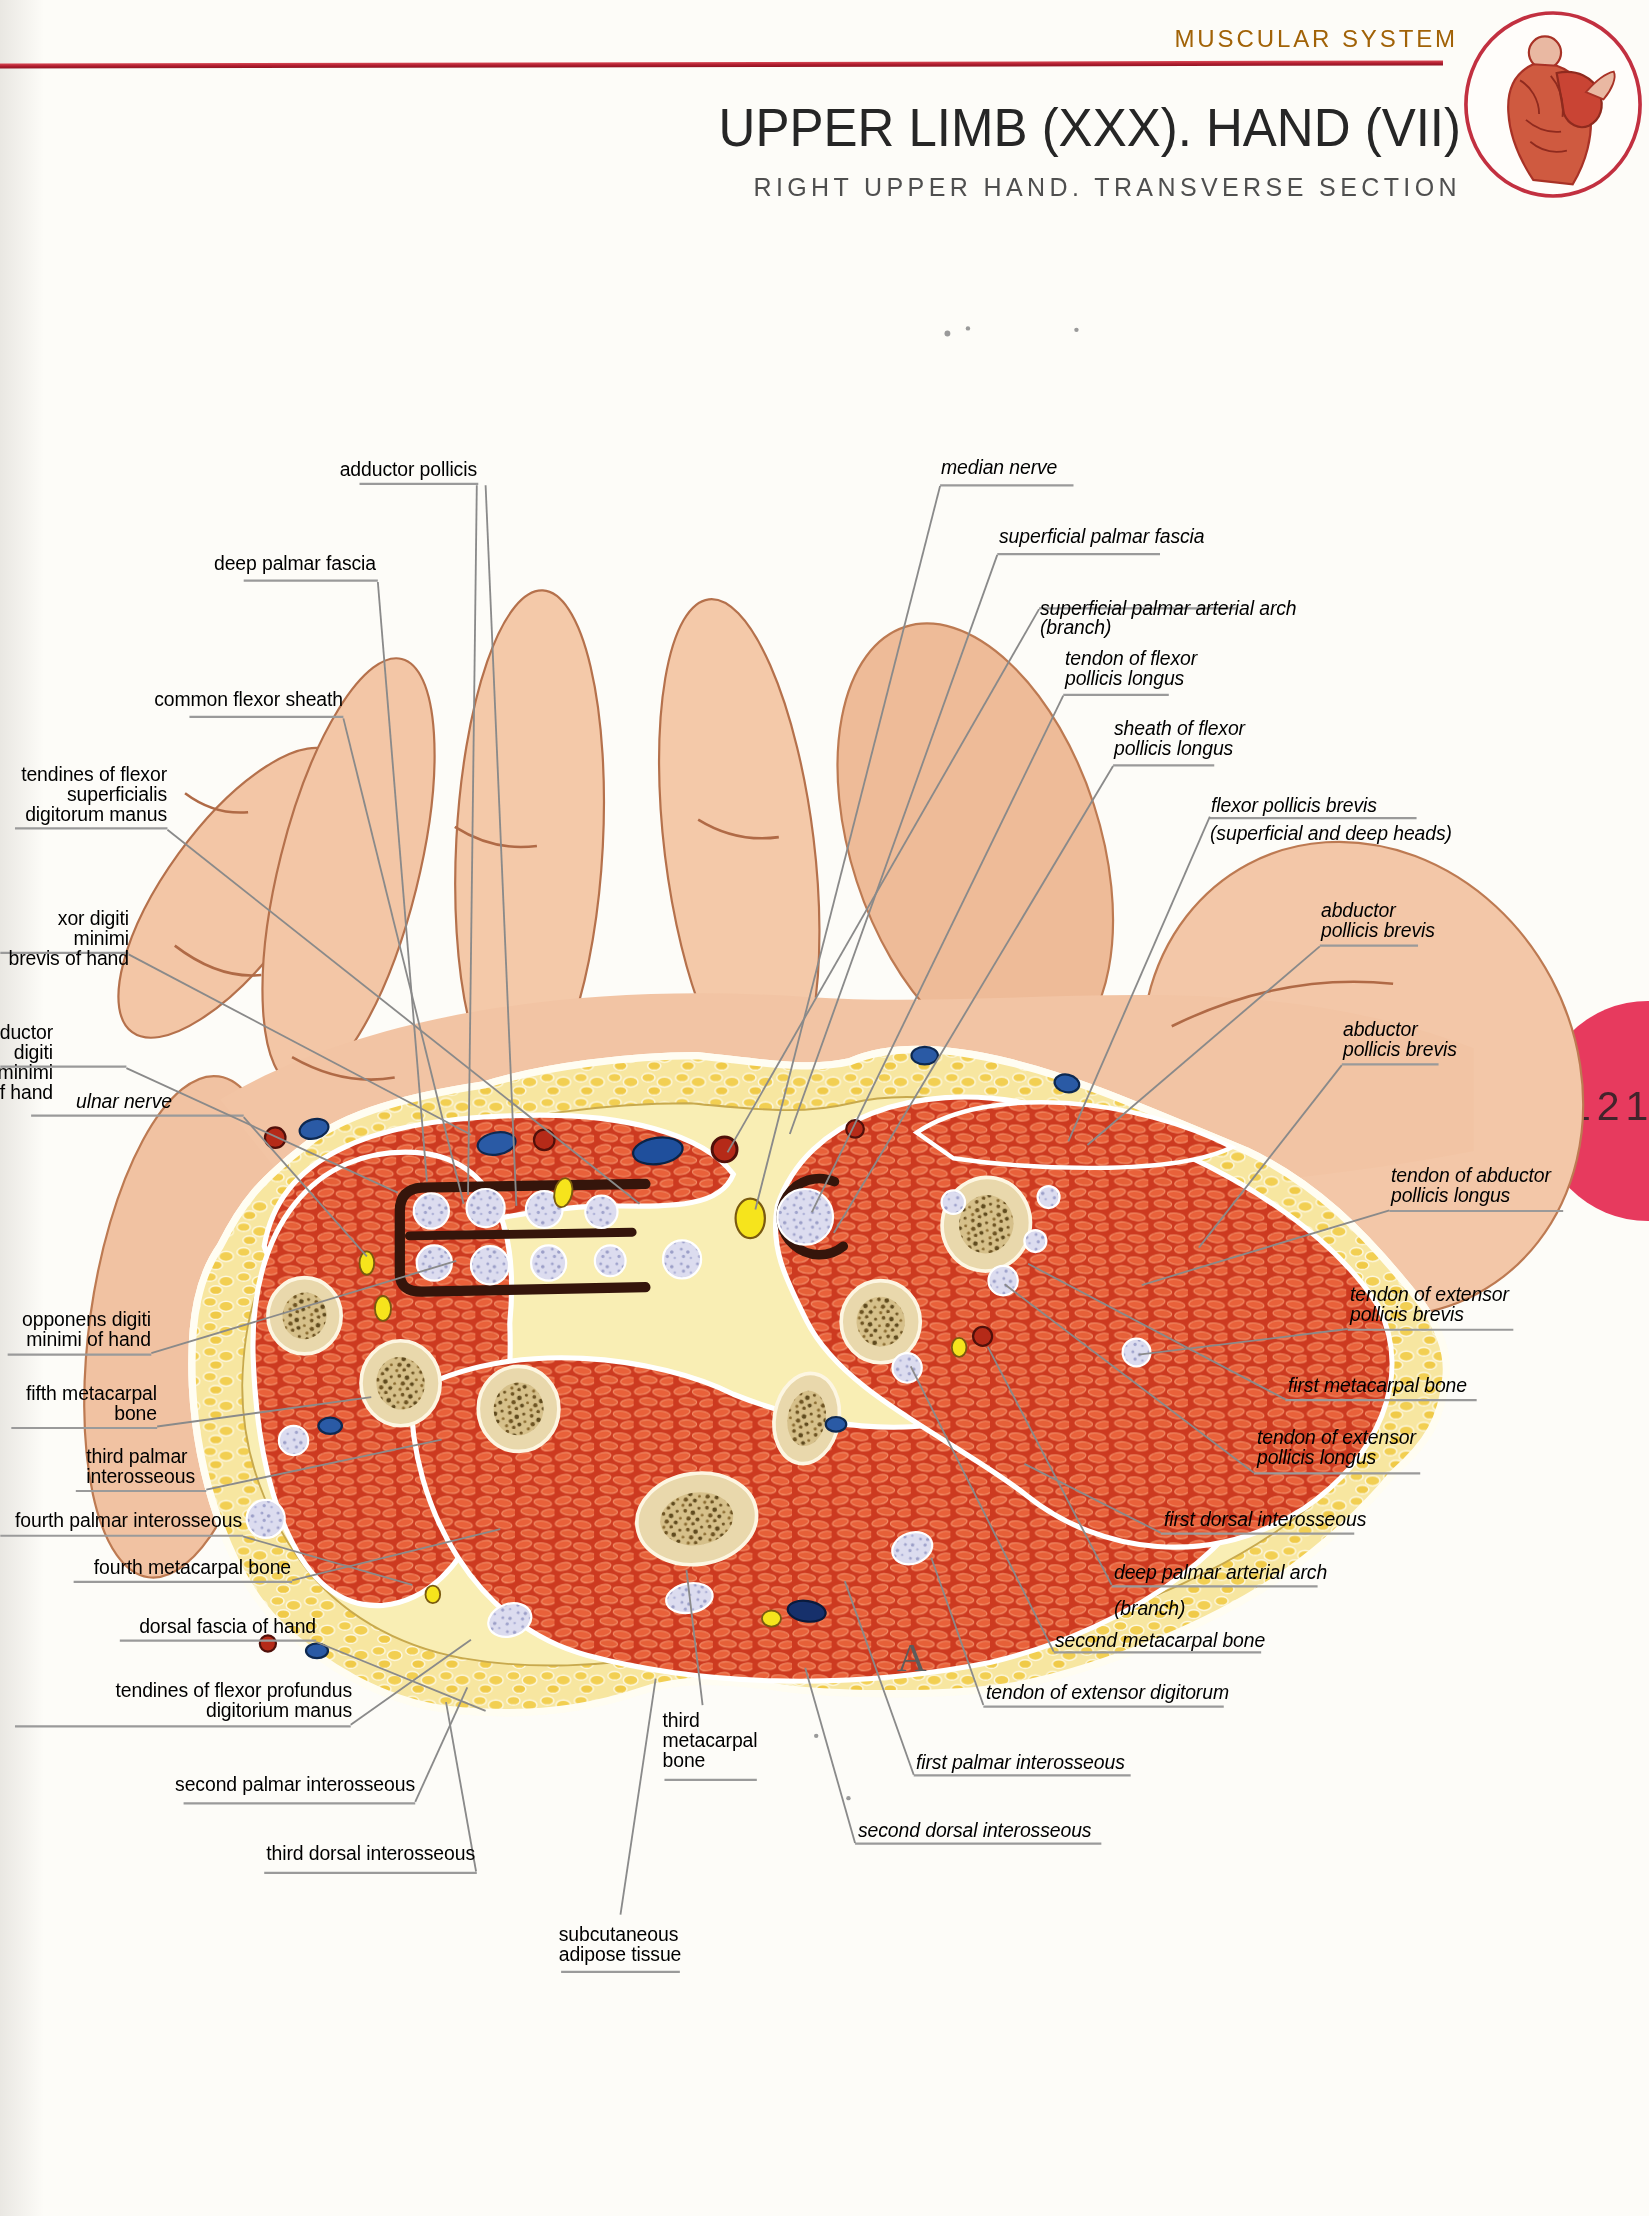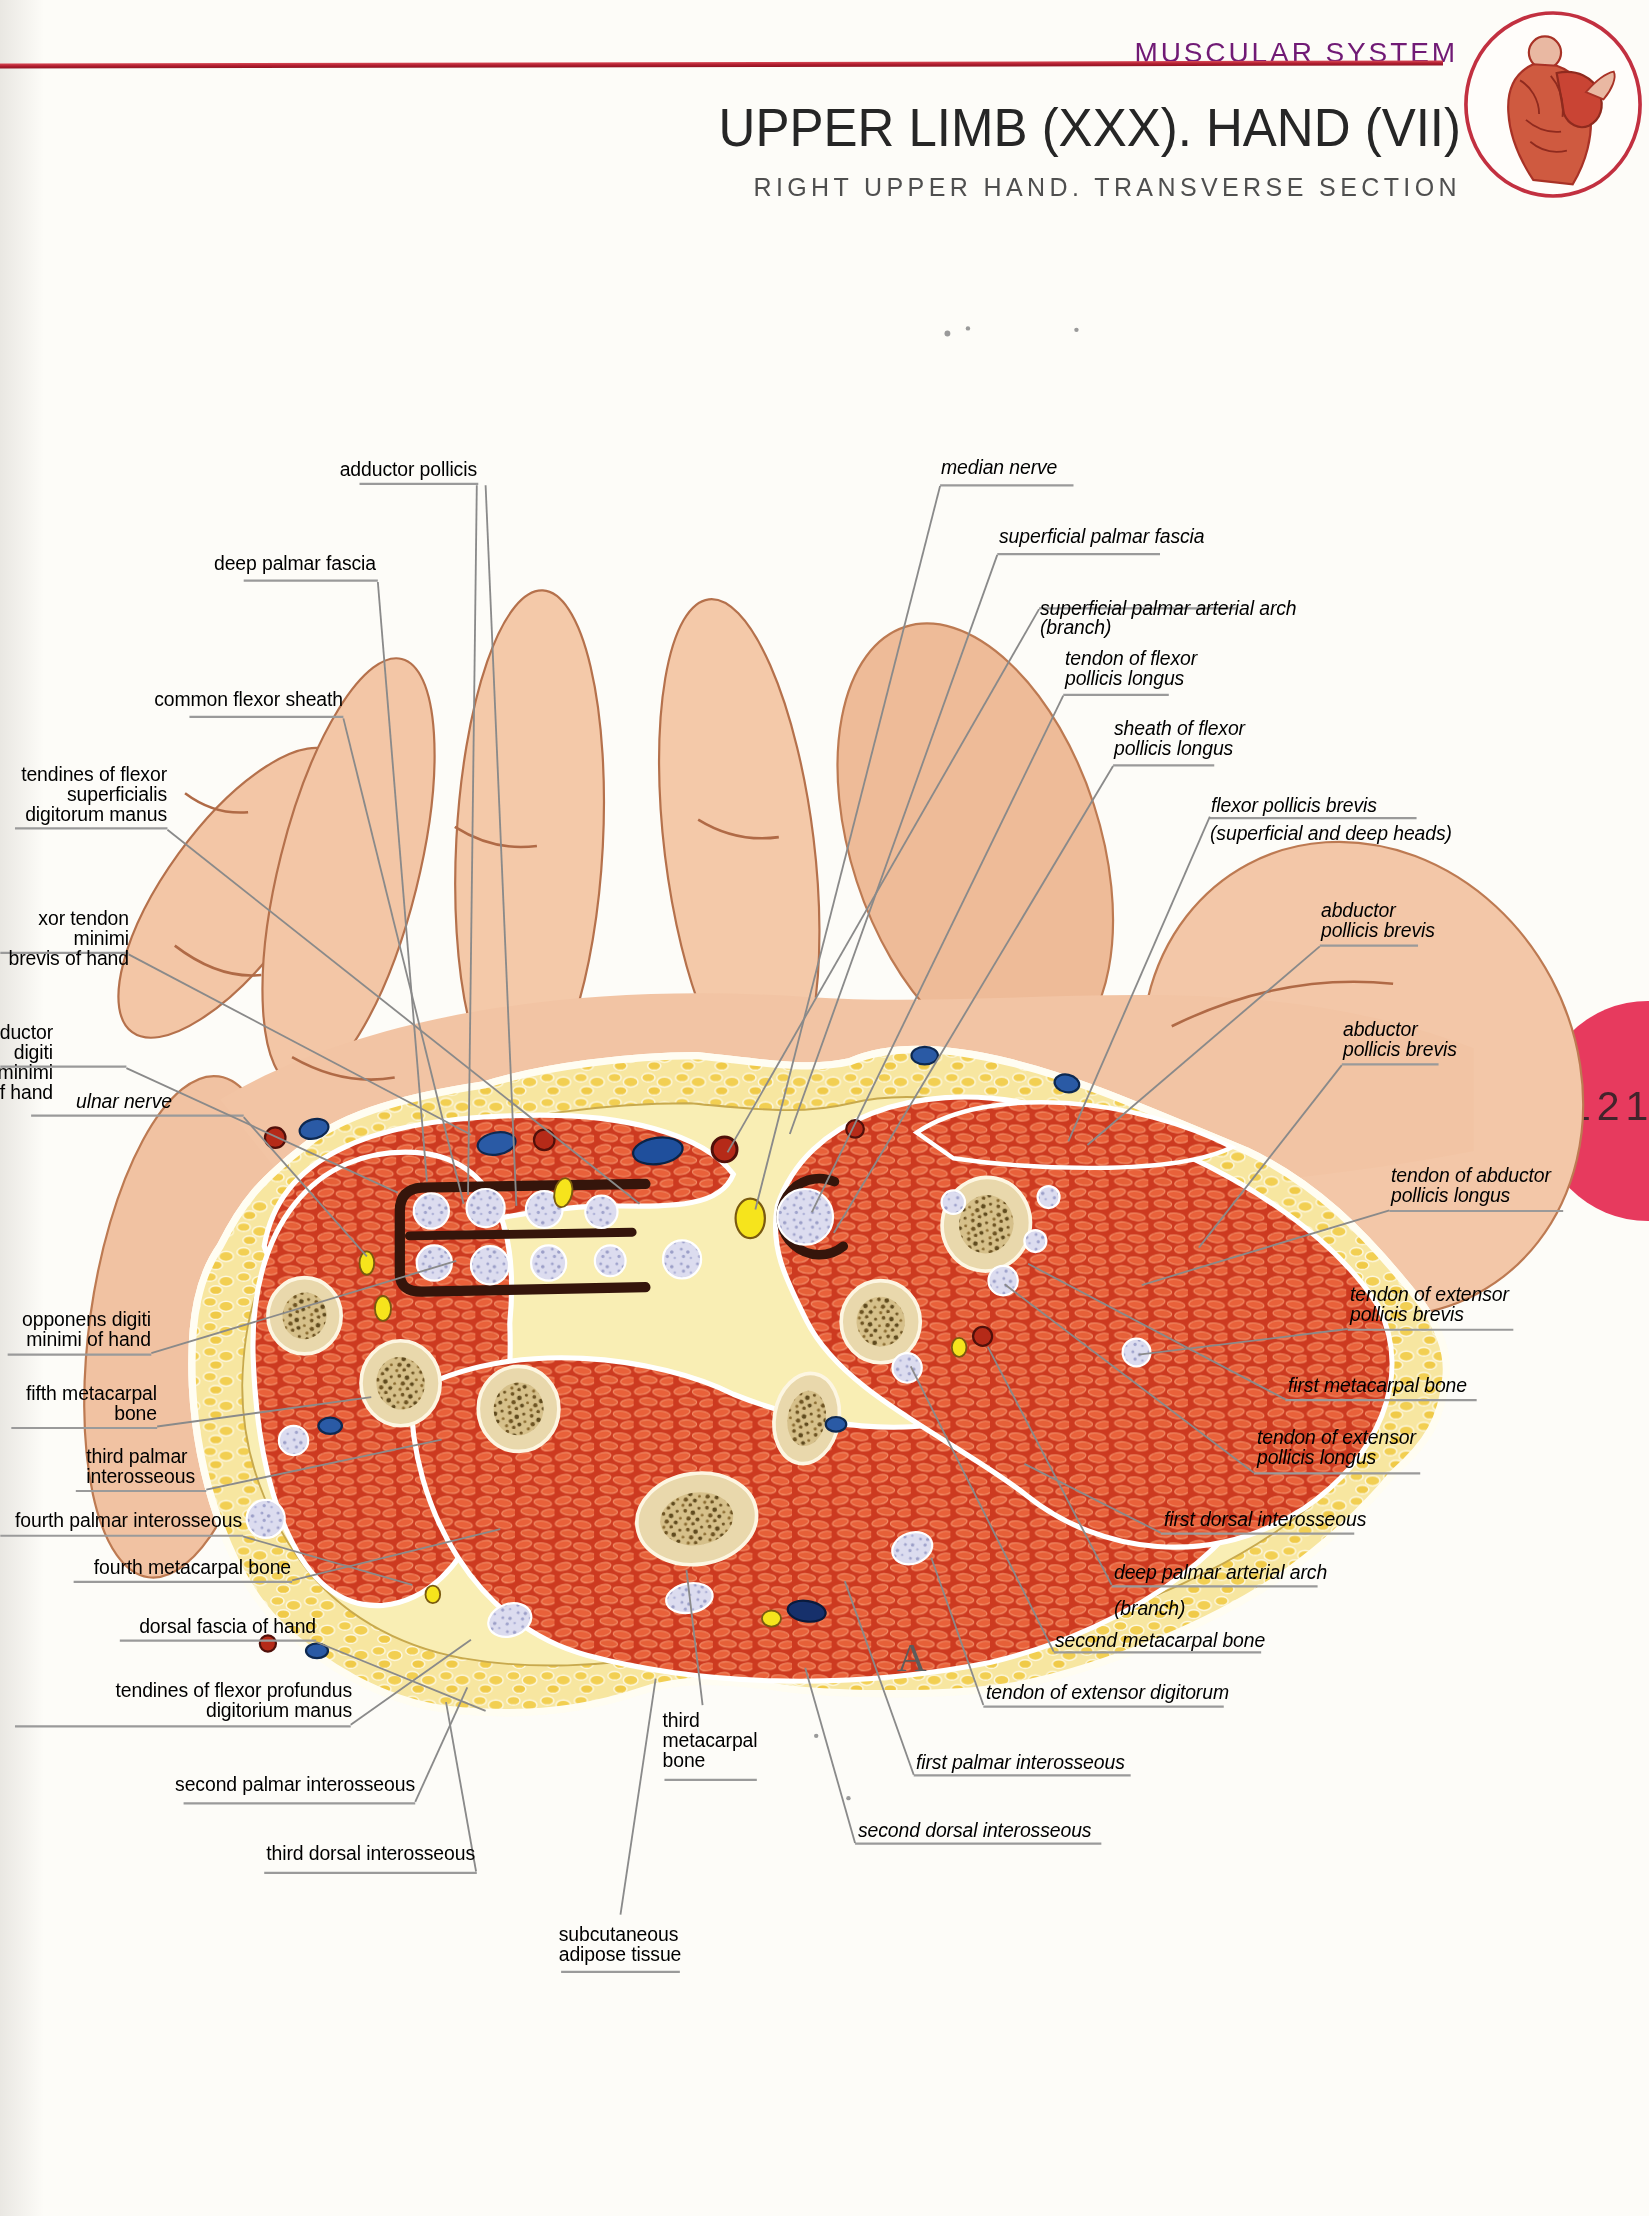--- a/index.html
+++ b/index.html
@@ -4,22 +4,22 @@
 <style>
   html,body{margin:0;padding:0;}
   body{
     width:1650px;height:2216px;position:relative;overflow:hidden;
     background:#fdfcf8;
     font-family:"Liberation Sans", sans-serif;
   }
   body:before{content:"";position:absolute;left:0;top:0;width:44px;height:100%;
     background:linear-gradient(90deg,#e9e7e2,rgba(255,255,255,0));pointer-events:none;}
   .kicker{
-    position:absolute;right:192px;top:25px;font-size:28px;letter-spacing:2.9px;
-    color:#701a75;white-space:nowrap;margin-top:12px;
+    position:absolute;right:192px;top:25px;font-size:24px;letter-spacing:2.9px;
+    color:#a16207;white-space:nowrap;
   }
   .red-rule{position:absolute;left:0;top:62px;width:1443px;height:5.1px;
     background:linear-gradient(180deg,#d94a56,#b01c2e 55%,#8f1524);transform:rotate(-0.12deg);}
   .title{
     position:absolute;right:189px;top:98px;font-size:51px;color:#262626;
     letter-spacing:0px;white-space:nowrap;font-weight:500;transform:scaleY(1.05);
   }
   .subtitle{
     position:absolute;right:189px;top:173px;font-size:25px;color:#4f4f4f;
     letter-spacing:4.4px;white-space:nowrap;
@@ -307,21 +307,21 @@
       <circle cx="1157" cy="2453" r="3"></circle>
   </g>
 </svg>
 
 <div class="lbl ra" style="right:1173px;top:459px;">adductor pollicis</div>
 <div class="lbl ra" style="right:1274px;top:553px;">deep palmar fascia</div>
 <div class="lbl ra" style="right:1307px;top:689px;">common flexor sheath</div>
 <div class="lbl ra" style="right:1483px;top:764px;">tendines of flexor
 superficialis
 digitorum manus</div>
-<div class="lbl ra" style="right:1521px;top:908px;">xor tendon minimi
+<div class="lbl ra" style="right:1521px;top:908px;">xor digiti minimi
 brevis of hand</div>
 <div class="lbl ra" style="right:1597px;top:1022px;">adductor digiti
 minimi of hand</div>
 <div class="lbl la" style="left:32px;top:1091px;margin-left:44px;">ulnar nerve</div>
 <div class="lbl ra" style="right:1499px;top:1309px;">opponens digiti
 minimi of hand</div>
 <div class="lbl ra" style="right:1493px;top:1383px;">fifth metacarpal
 bone</div>
 <div class="lbl ca" style="right:1455px;top:1446px;">third palmar
 interosseous</div>

